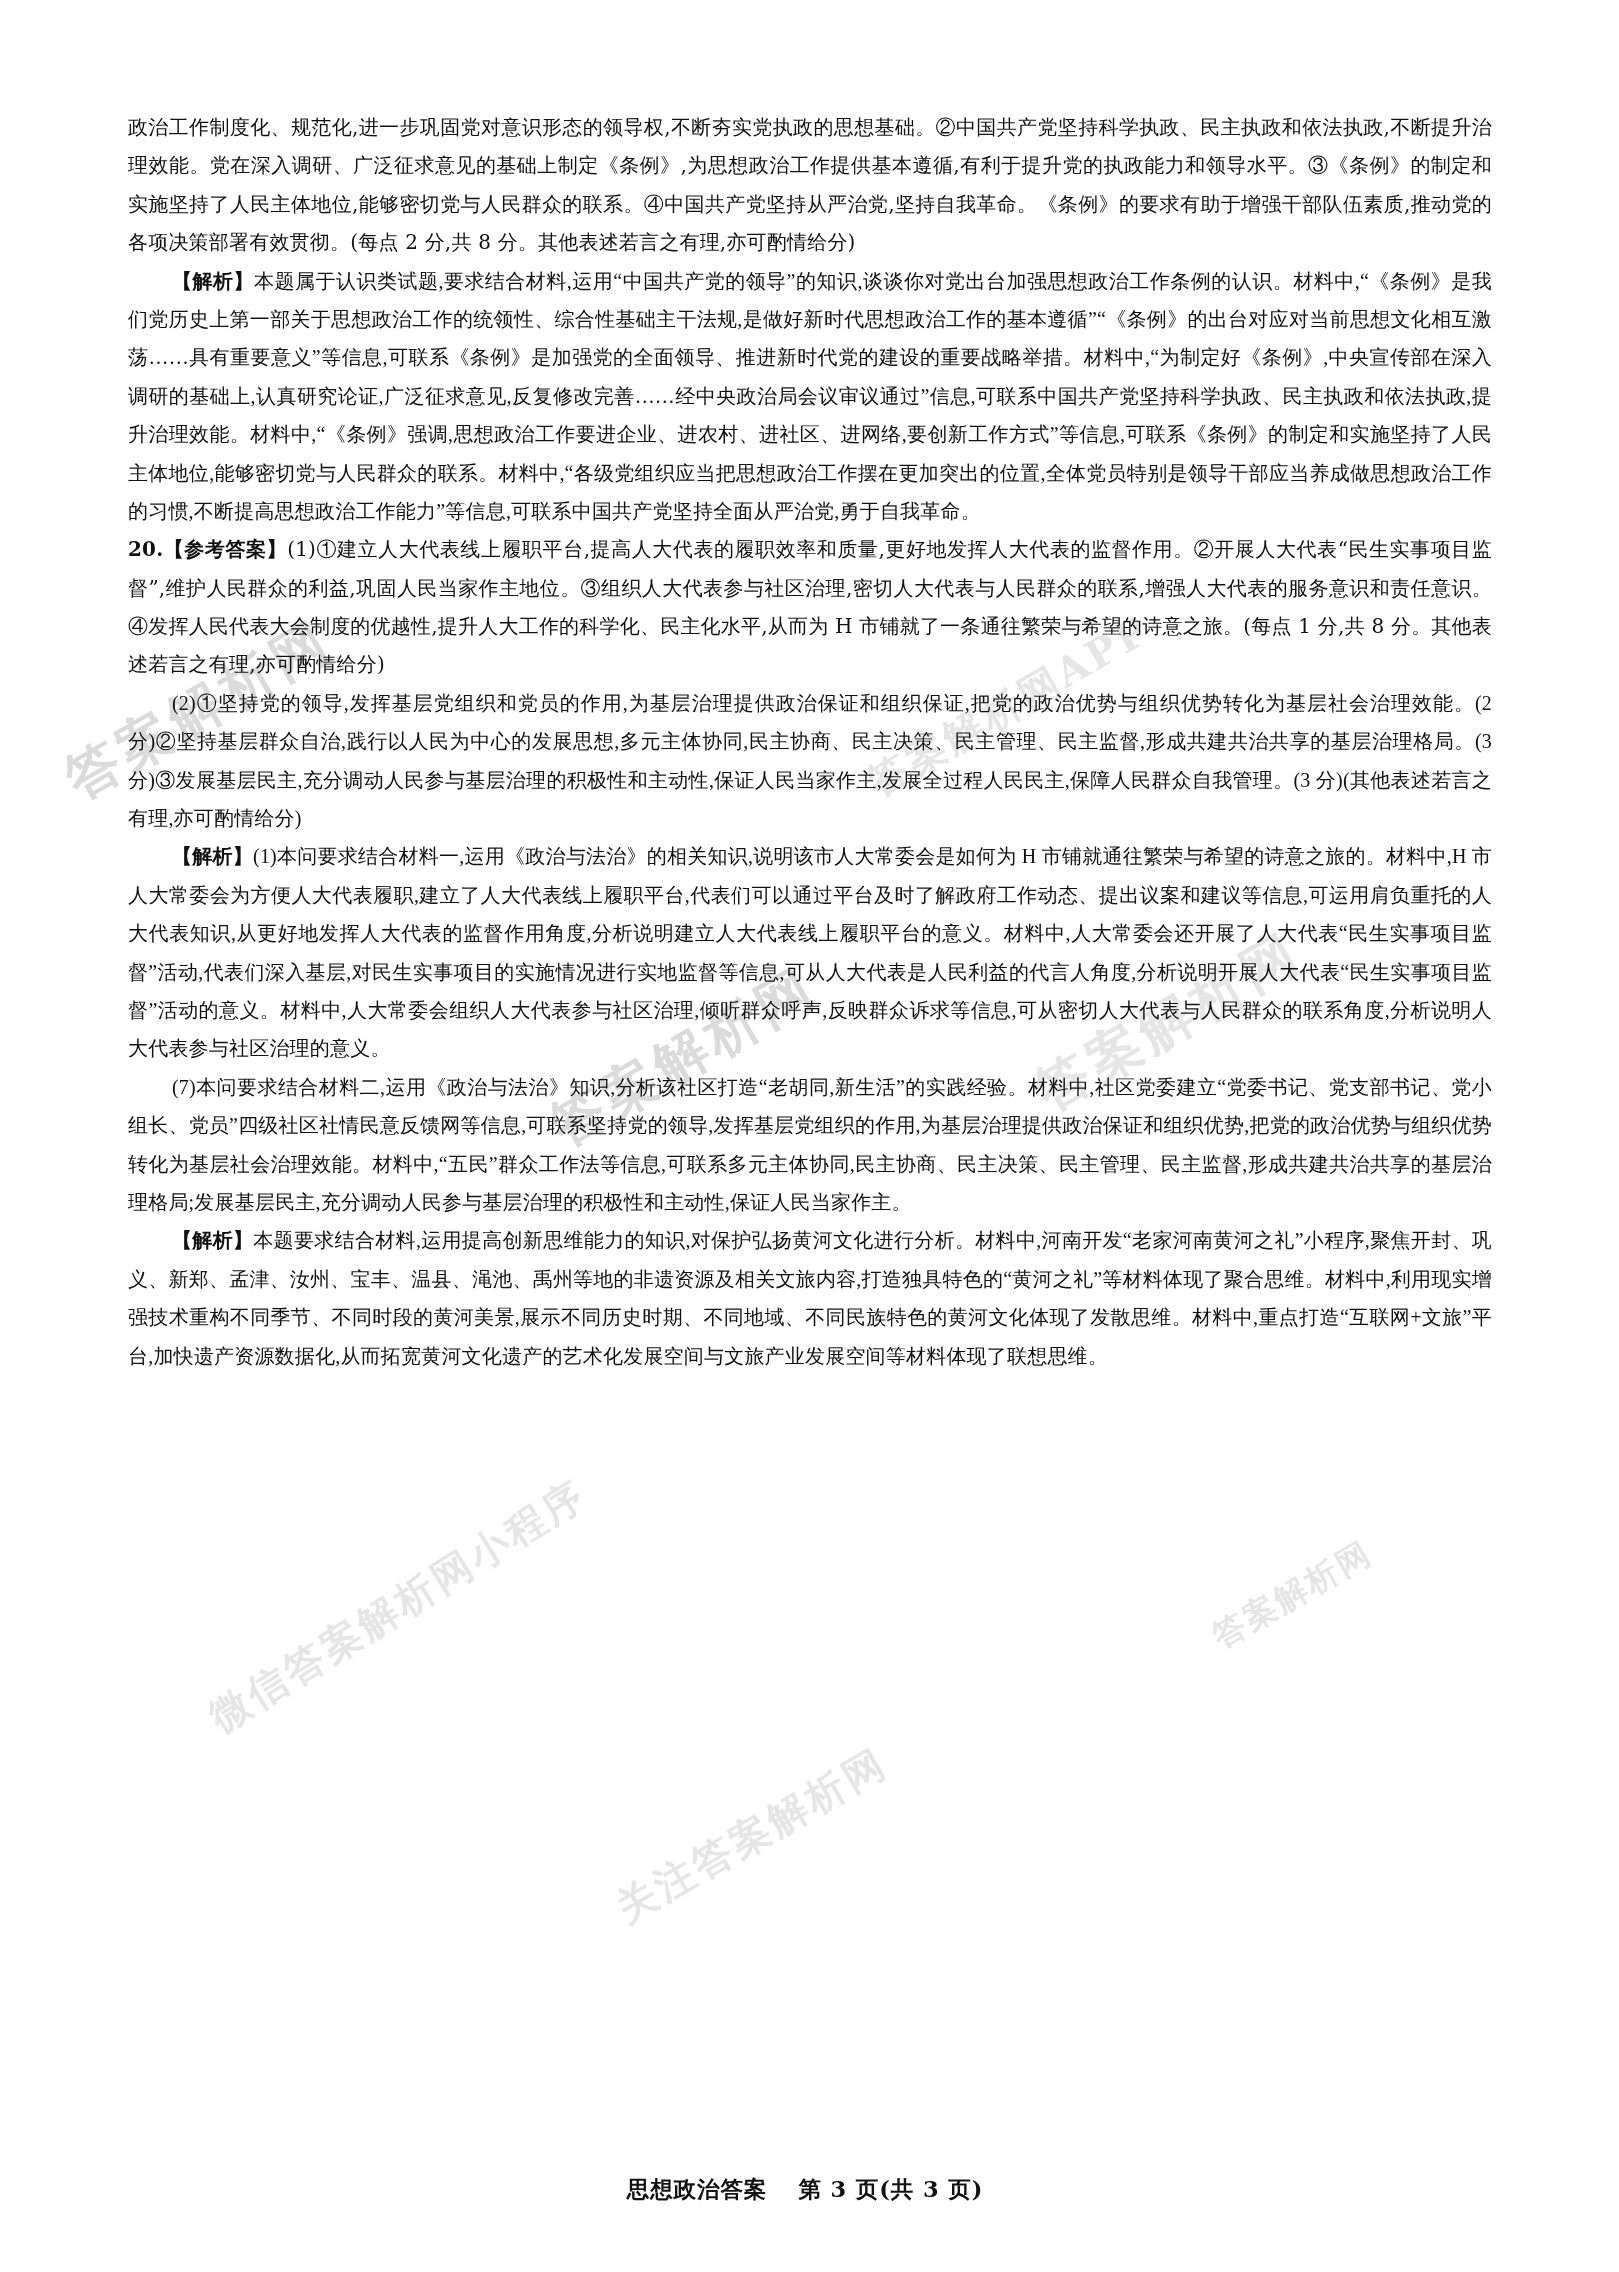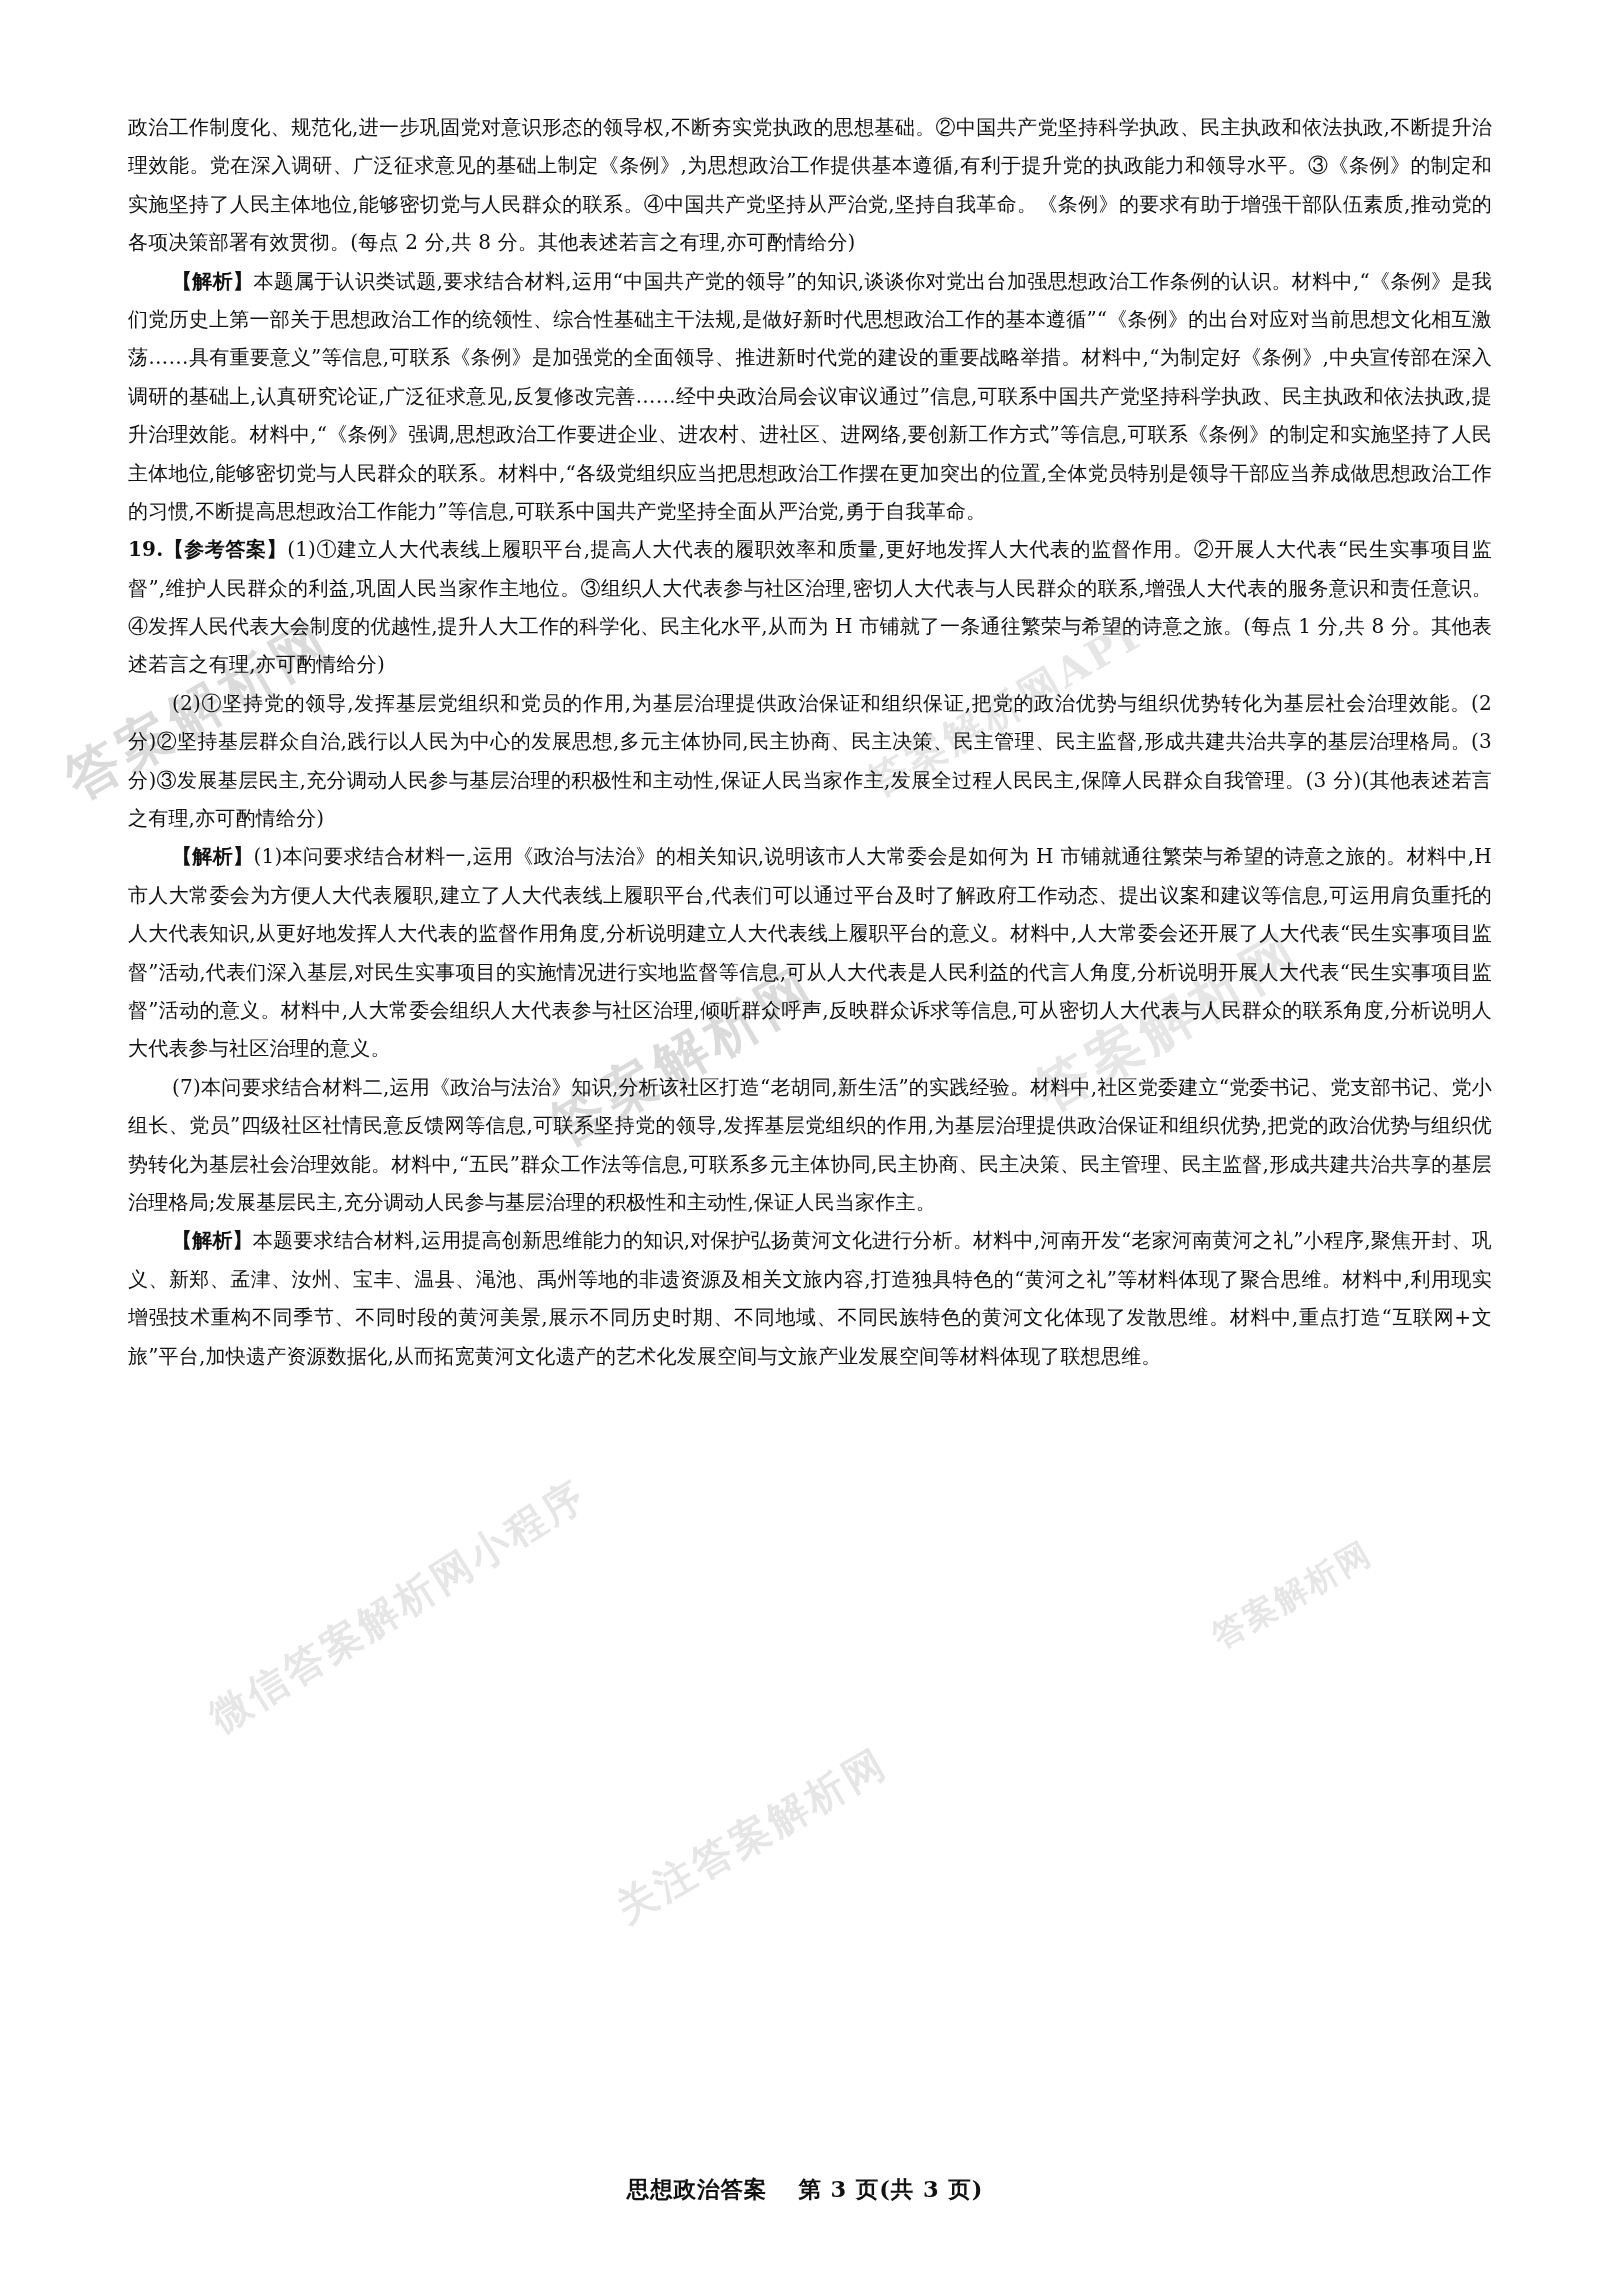--- a/index.html
+++ b/index.html
@@ -31,20 +31,21 @@
     text-align: justify;
     text-justify: inter-ideograph;
     letter-spacing: 0.2px;
   }
   p {
     margin: 0;
     text-indent: 0;
   }
   p.indent2 {
     text-indent: 44px;
+    font-family: Liberation Serif, serif;
   }
   .bold {
     font-weight: bold;
   }
   .footer {
     position: absolute;
     left: 0;
     right: 10px;
     bottom: 68px;
     text-align: center;
@@ -108,21 +109,21 @@
     <div class="wm mid light" style="left:606px; top:1888px; transform: rotate(-30deg);">关注答案解析网</div>
     <div class="wm small light" style="left:1204px; top:1620px; transform: rotate(-30deg);">答案解析网</div>
   </div>
 
   <div class="content">
 
     <p>政治工作制度化、规范化,进一步巩固党对意识形态的领导权,不断夯实党执政的思想基础。②中国共产党坚持科学执政、民主执政和依法执政,不断提升治理效能。党在深入调研、广泛征求意见的基础上制定《条例》,为思想政治工作提供基本遵循,有利于提升党的执政能力和领导水平。③《条例》的制定和实施坚持了人民主体地位,能够密切党与人民群众的联系。④中国共产党坚持从严治党,坚持自我革命。《条例》的要求有助于增强干部队伍素质,推动党的各项决策部署有效贯彻。(每点 2 分,共 8 分。其他表述若言之有理,亦可酌情给分)</p>
 
     <p class="indent2"><span class="bold">【解析】</span><span>本题属于认识类试题,要求结合材料,运用“中国共产党的领导”的知识,谈谈你对党出台加强思想政治工作条例的认识。材料中,“《条例》是我们党历史上第一部关于思想政治工作的统领性、综合性基础主干法规,是做好新时代思想政治工作的基本遵循”“《条例》的出台对应对当前思想文化相互激荡……具有重要意义”等信息,可联系《条例》是加强党的全面领导、推进新时代党的建设的重要战略举措。材料中,“为制定好《条例》,中央宣传部在深入调研的基础上,认真研究论证,广泛征求意见,反复修改完善……经中央政治局会议审议通过”信息,可联系中国共产党坚持科学执政、民主执政和依法执政,提升治理效能。材料中,“《条例》强调,思想政治工作要进企业、进农村、进社区、进网络,要创新工作方式”等信息,可联系《条例》的制定和实施坚持了人民主体地位,能够密切党与人民群众的联系。材料中,“各级党组织应当把思想政治工作摆在更加突出的位置,全体党员特别是领导干部应当养成做思想政治工作的习惯,不断提高思想政治工作能力”等信息,可联系中国共产党坚持全面从严治党,勇于自我革命。</span></p>
 
-    <p><span class="bold">19.【参考答案】</span><span>(1)①建立人大代表线上履职平台,提高人大代表的履职效率和质量,更好地发挥人大代表的监督作用。②开展人大代表“民生实事项目监督”,维护人民群众的利益,巩固人民当家作主地位。③组织人大代表参与社区治理,密切人大代表与人民群众的联系,增强人大代表的服务意识和责任意识。④发挥人民代表大会制度的优越性,提升人大工作的科学化、民主化水平,从而为 H 市铺就了一条通往繁荣与希望的诗意之旅。(每点 1 分,共 8 分。其他表述若言之有理,亦可酌情给分)</span></p>
+    <p><span class="bold">20.【参考答案】</span><span>(1)①建立人大代表线上履职平台,提高人大代表的履职效率和质量,更好地发挥人大代表的监督作用。②开展人大代表“民生实事项目监督”,维护人民群众的利益,巩固人民当家作主地位。③组织人大代表参与社区治理,密切人大代表与人民群众的联系,增强人大代表的服务意识和责任意识。④发挥人民代表大会制度的优越性,提升人大工作的科学化、民主化水平,从而为 H 市铺就了一条通往繁荣与希望的诗意之旅。(每点 1 分,共 8 分。其他表述若言之有理,亦可酌情给分)</span></p>
 
     <p class="indent2">(2)①坚持党的领导,发挥基层党组织和党员的作用,为基层治理提供政治保证和组织保证,把党的政治优势与组织优势转化为基层社会治理效能。(2 分)②坚持基层群众自治,践行以人民为中心的发展思想,多元主体协同,民主协商、民主决策、民主管理、民主监督,形成共建共治共享的基层治理格局。(3 分)③发展基层民主,充分调动人民参与基层治理的积极性和主动性,保证人民当家作主,发展全过程人民民主,保障人民群众自我管理。(3 分)(其他表述若言之有理,亦可酌情给分)</p>
 
     <p class="indent2"><span class="bold">【解析】</span><span>(1)本问要求结合材料一,运用《政治与法治》的相关知识,说明该市人大常委会是如何为 H 市铺就通往繁荣与希望的诗意之旅的。材料中,H 市人大常委会为方便人大代表履职,建立了人大代表线上履职平台,代表们可以通过平台及时了解政府工作动态、提出议案和建议等信息,可运用肩负重托的人大代表知识,从更好地发挥人大代表的监督作用角度,分析说明建立人大代表线上履职平台的意义。材料中,人大常委会还开展了人大代表“民生实事项目监督”活动,代表们深入基层,对民生实事项目的实施情况进行实地监督等信息,可从人大代表是人民利益的代言人角度,分析说明开展人大代表“民生实事项目监督”活动的意义。材料中,人大常委会组织人大代表参与社区治理,倾听群众呼声,反映群众诉求等信息,可从密切人大代表与人民群众的联系角度,分析说明人大代表参与社区治理的意义。</span></p>
 
 
     <p class="indent2">(7)本问要求结合材料二,运用《政治与法治》知识,分析该社区打造“老胡同,新生活”的实践经验。材料中,社区党委建立“党委书记、党支部书记、党小组长、党员”四级社区社情民意反馈网等信息,可联系坚持党的领导,发挥基层党组织的作用,为基层治理提供政治保证和组织优势,把党的政治优势与组织优势转化为基层社会治理效能。材料中,“五民”群众工作法等信息,可联系多元主体协同,民主协商、民主决策、民主管理、民主监督,形成共建共治共享的基层治理格局;发展基层民主,充分调动人民参与基层治理的积极性和主动性,保证人民当家作主。</p>
 
 
     <p class="indent2"><span class="bold">【解析】</span><span>本题要求结合材料,运用提高创新思维能力的知识,对保护弘扬黄河文化进行分析。材料中,河南开发“老家河南黄河之礼”小程序,聚焦开封、巩义、新郑、孟津、汝州、宝丰、温县、渑池、禹州等地的非遗资源及相关文旅内容,打造独具特色的“黄河之礼”等材料体现了聚合思维。材料中,利用现实增强技术重构不同季节、不同时段的黄河美景,展示不同历史时期、不同地域、不同民族特色的黄河文化体现了发散思维。材料中,重点打造“互联网+文旅”平台,加快遗产资源数据化,从而拓宽黄河文化遗产的艺术化发展空间与文旅产业发展空间等材料体现了联想思维。</span></p>

